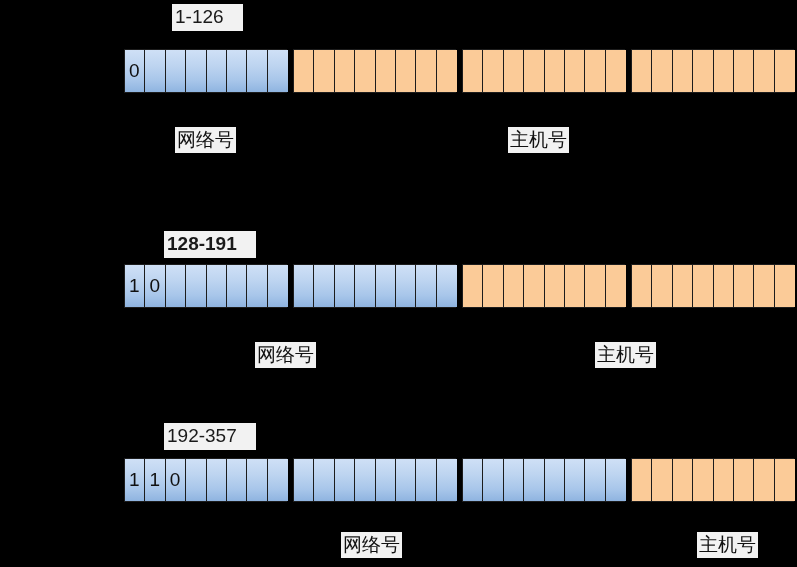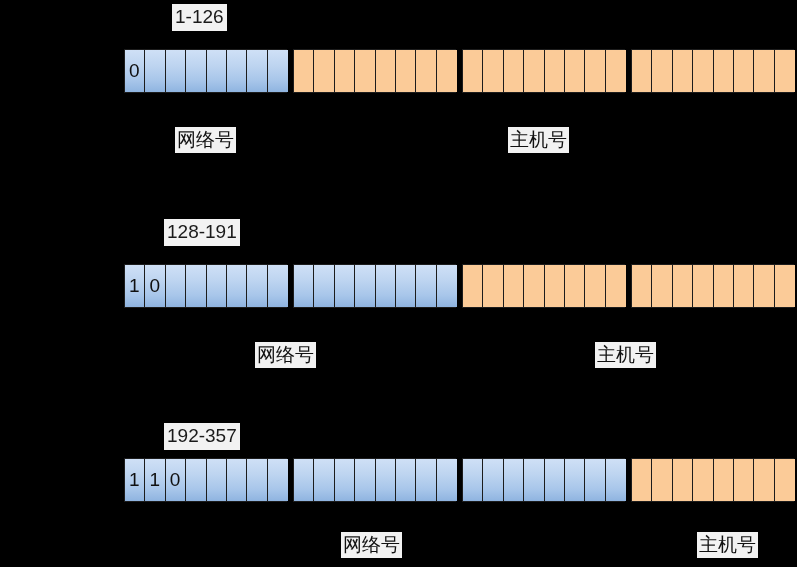--- a/index.html
+++ b/index.html
@@ -31,21 +31,21 @@
   }
 
   
   .range-label {
     position: absolute;
     background: #f2f2f2;
     color: #1a1a1a;
     font-size: 19px;
     line-height: 24px;
     letter-spacing: 0px;
-    padding: 1px 3px 2px 3px;
+    padding: 1px 19px 2px 3px;
     white-space: nowrap;
   }
 
   
   .bar {
     position: absolute;
     display: flex;
     height: 44px;
   }
   .group {
@@ -140,21 +140,21 @@
           <div class="cell host" style="width: 20.375px; flex: 0 0 20.375px;"></div>
         </div>
       </div>
 
     <div class="part-label" style="left:175px; top:127px;">网络号</div>
 
     <div class="part-label" style="left:508px; top:127px;">主机号</div>
   </div>
 
   <div class="row">
-    <div class="range-label" style="left:164px; top:219px;">128-191</div>
+    <div class="range-label" style="left:164px; top:231px;font-weight:bold;">128-191</div>
 
     <div class="bar" id="bar-1" style="left: 124px; top: 264px; width: 670px;">
         <div class="group" style="width: 163px;">
           <div class="cell net" style="width: 20.375px; flex: 0 0 20.375px;">1</div>
           <div class="cell net" style="width: 20.375px; flex: 0 0 20.375px;">0</div>
           <div class="cell net" style="width: 20.375px; flex: 0 0 20.375px;"></div>
           <div class="cell net" style="width: 20.375px; flex: 0 0 20.375px;"></div>
           <div class="cell net" style="width: 20.375px; flex: 0 0 20.375px;"></div>
           <div class="cell net" style="width: 20.375px; flex: 0 0 20.375px;"></div>
           <div class="cell net" style="width: 20.375px; flex: 0 0 20.375px;"></div>

